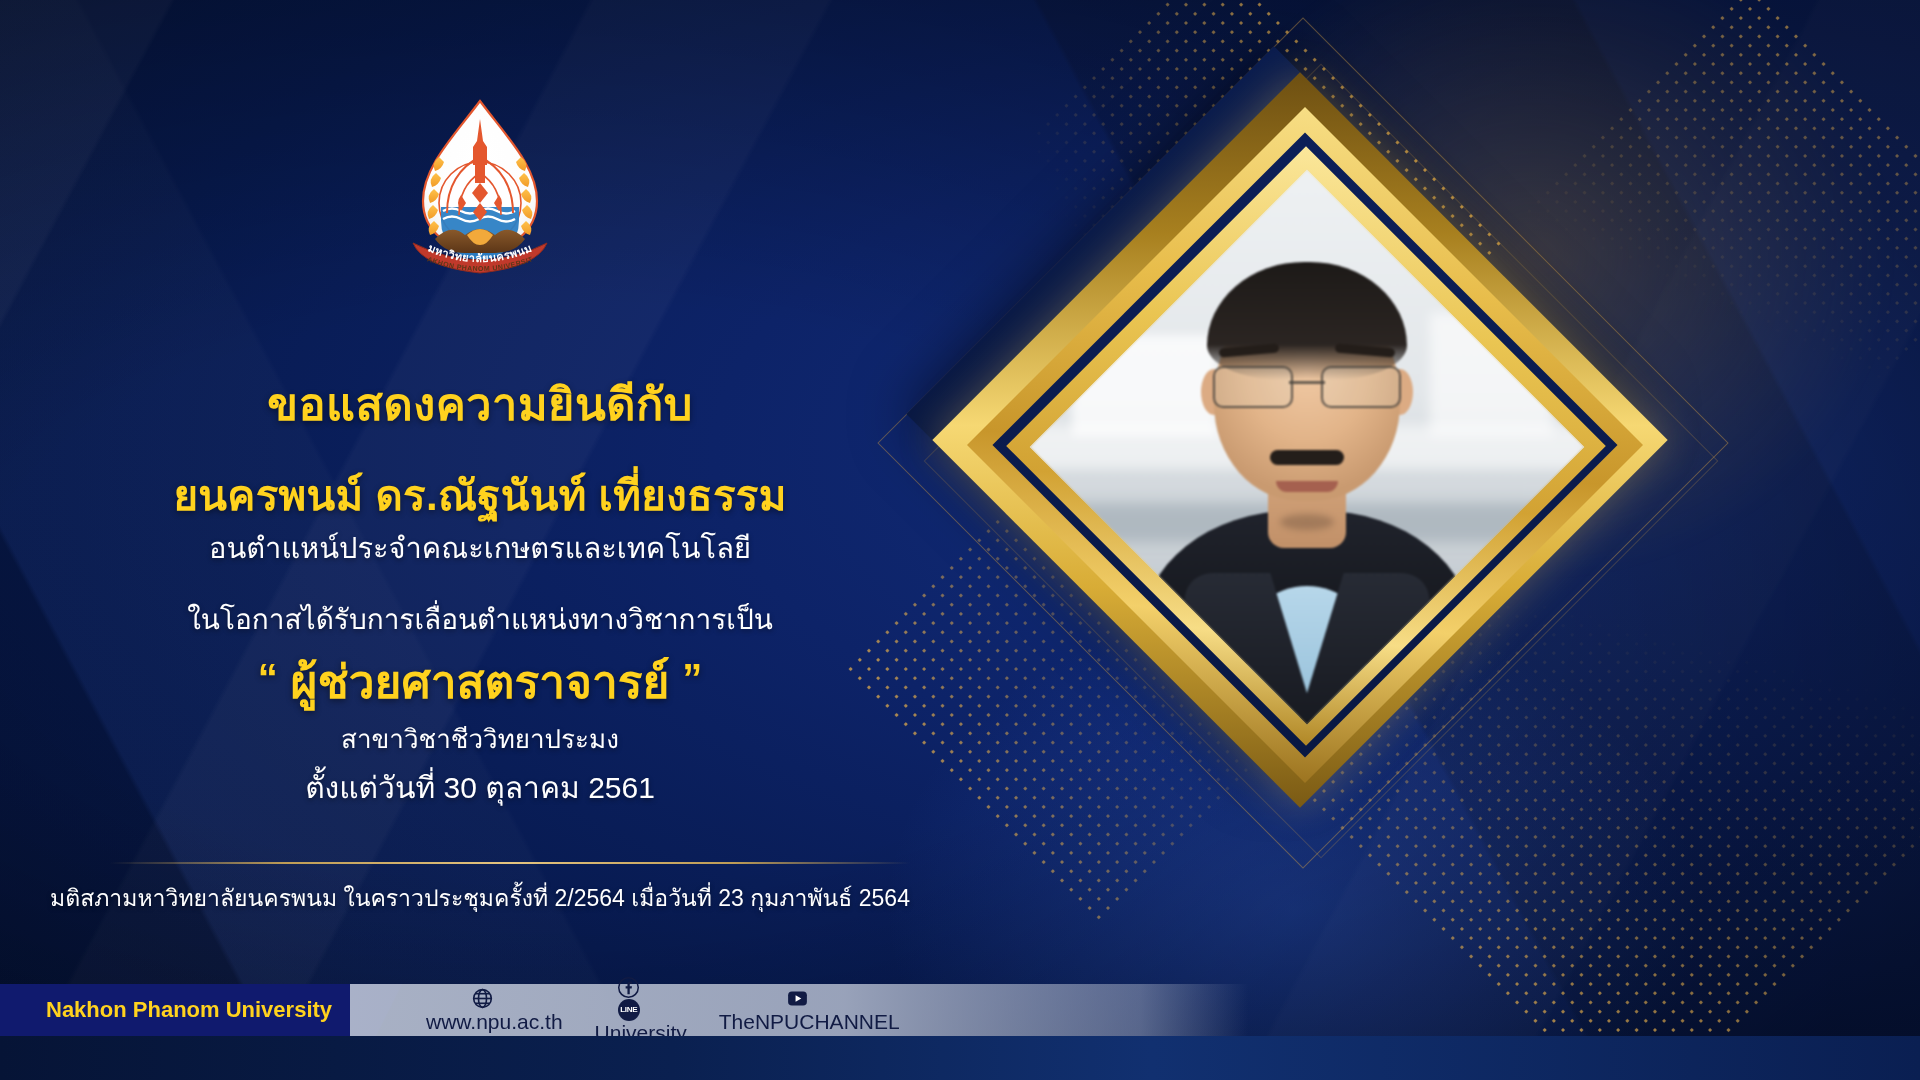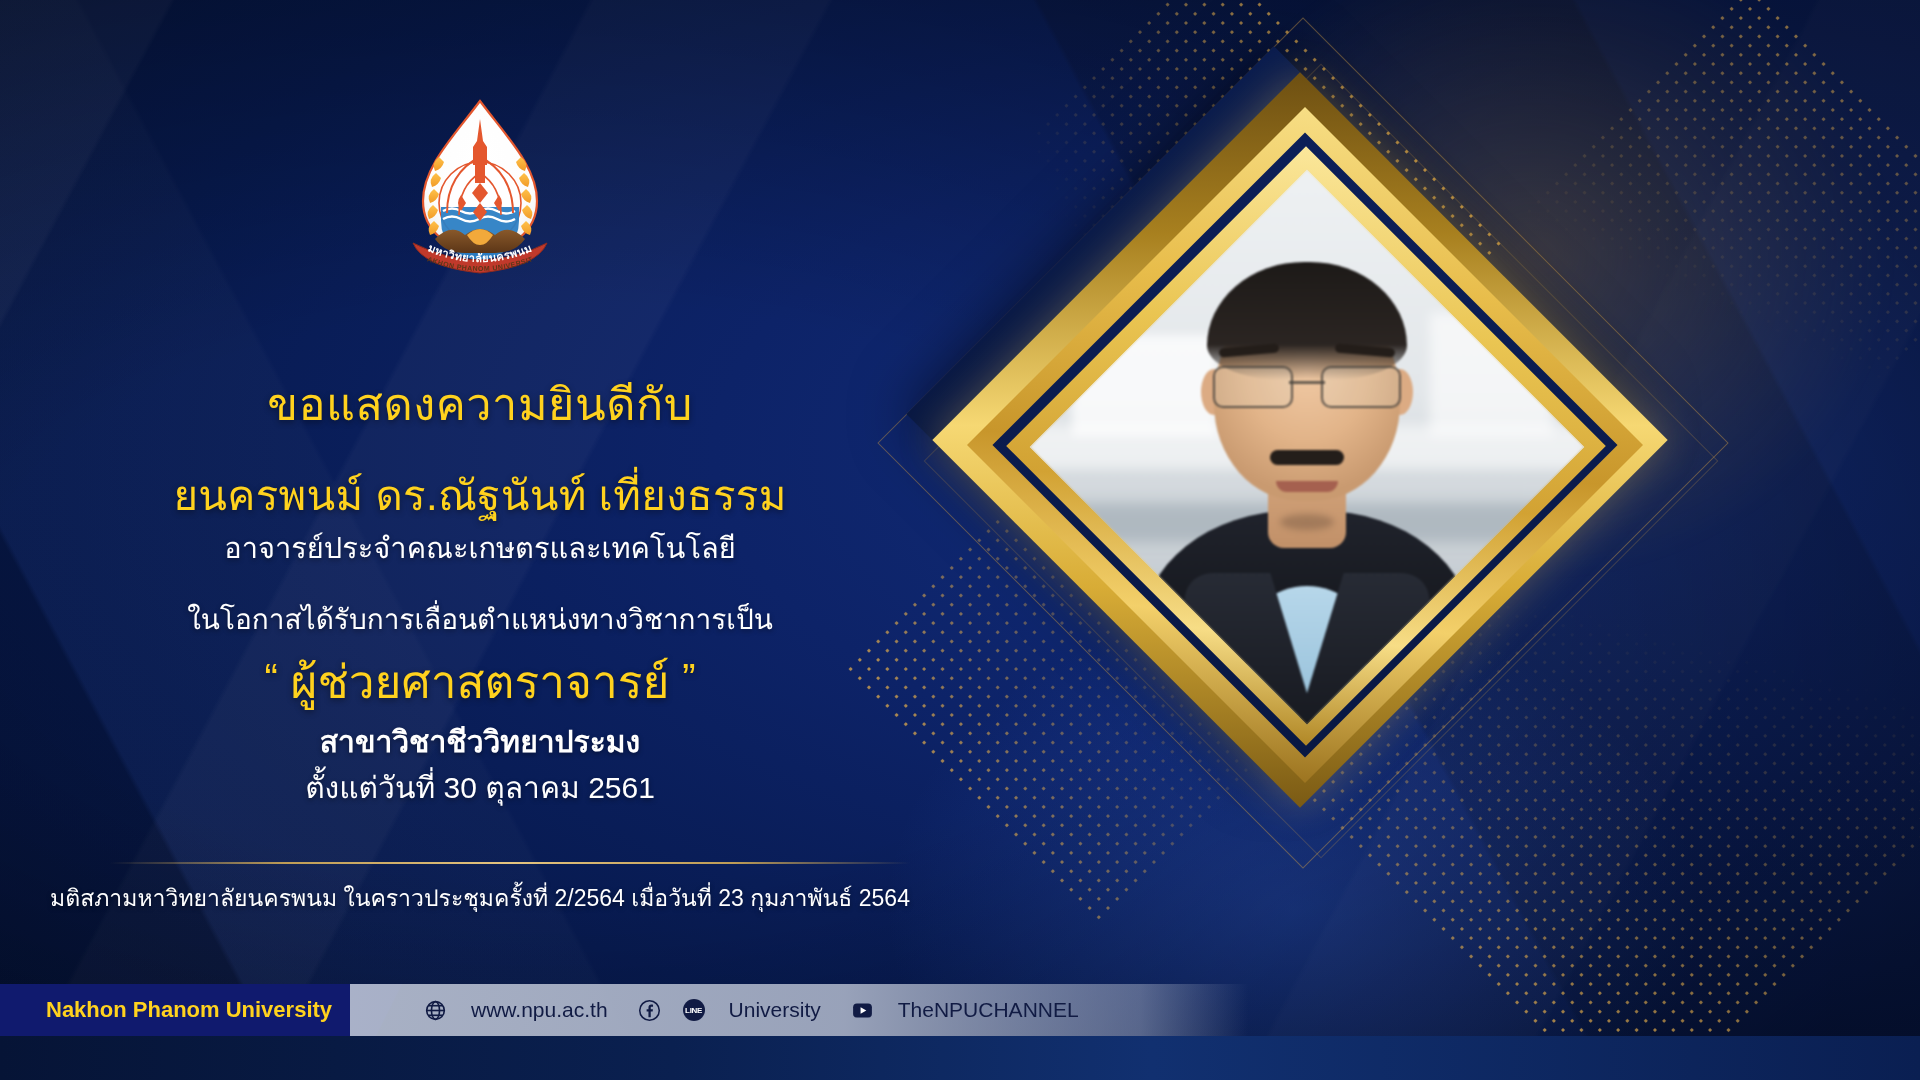--- a/index.html
+++ b/index.html
@@ -225,21 +225,21 @@
   .content{
     position:absolute;left:0;top:0;width:960px;height:1080px;
     text-align:center;
   }
   .logo{
     position:absolute;left:50%;top:95px;margin-left:-85px;
     width:170px;height:185px;
   }
   .txt-gold{
     color:#FFD21E;
-    font-weight:normal;
+    font-weight:bold;
     text-shadow:0 2px 6px rgba(0,0,0,.45);
   }
   .txt-white{
     color:#ffffff;
     text-shadow:0 2px 5px rgba(0,0,0,.4);
   }
   .l-congrats{
     position:absolute;left:0;right:0;top:368px;
     font-size:45px;letter-spacing:.5px;
   }
@@ -255,21 +255,21 @@
     position:absolute;left:0;right:0;top:597px;
     font-size:28px;font-weight:500;
   }
   .l-position{
     position:absolute;left:0;right:0;top:645px;
     font-size:46px;
   }
   .l-position .q{font-size:40px;color:#FFD21E;vertical-align:6px;}
   .l-field{
     position:absolute;left:0;right:0;top:718px;
-    font-size:30px;font-weight:700;
+    font-size:26px;font-weight:400;
   }
   .l-since{
     position:absolute;left:0;right:0;top:764px;
     font-size:30px;font-weight:500;
   }
   .divider{
     position:absolute;left:110px;width:800px;top:862px;height:2px;
     background:linear-gradient(90deg,rgba(221,178,86,0) 0%,rgba(221,178,86,.85) 22%,rgba(240,205,130,.95) 50%,rgba(221,178,86,.85) 78%,rgba(221,178,86,0) 100%);
   }
   .l-resolution{
@@ -299,21 +299,21 @@
   .footer-right{
     position:absolute;left:350px;top:0;height:52px;right:0;
     background:linear-gradient(90deg,rgba(182,190,208,.92) 0%,rgba(168,177,198,.90) 55%,rgba(150,160,186,.55) 88%,rgba(140,150,180,0) 100%);
     display:flex;align-items:center;
     padding-left:74px;
     box-sizing:border-box;
   }
   .f-item{
     display:flex;align-items:center;
     color:#111b44;font-size:21px;
-    margin-right:30px;white-space:nowrap;
+    margin-right:30px;white-space:nowrap;flex-direction:column;
   }
   .f-item .ic{
     display:inline-flex;align-items:center;justify-content:center;
     margin-right:22px;
   }
   .f-label{margin-left:2px;}
   .icon-line{
     width:22px;height:22px;border-radius:50%;
     background:#111b44;color:#fff;
     font-size:8px;font-weight:bold;
@@ -448,21 +448,21 @@
         <text font-size="7" font-weight="bold" fill="#5C3617" letter-spacing="0.5">
           <textPath href="#arcEn" startOffset="50%" text-anchor="middle">NAKHON PHANOM UNIVERSITY</textPath>
         </text>
       </svg>
     </div>
 
     <div class="l-congrats txt-gold">ขอแสดงความยินดีกับ</div>
 
     <div class="l-name txt-gold">ยนครพนม์ ดร.ณัฐนันท์ เที่ยงธรรม</div>
 
-    <div class="l-dept txt-white">อาจารย์ประจำคณะเกษตรและเทคโนโลยี</div>
+    <div class="l-dept txt-white">อนตำแหน์ประจำคณะเกษตรและเทคโนโลยี</div>
 
     <div class="l-occasion txt-white">ในโอกาสได้รับการเลื่อนตำแหน่งทางวิชาการเป็น</div>
 
     <div class="l-position txt-gold">
       <span class="q">“</span>
       <span>ผู้ช่วยศาสตราจารย์</span>
       <span class="q">”</span>
     </div>
 
     <div class="l-field txt-white">สาขาวิชาชีววิทยาประมง</div>

